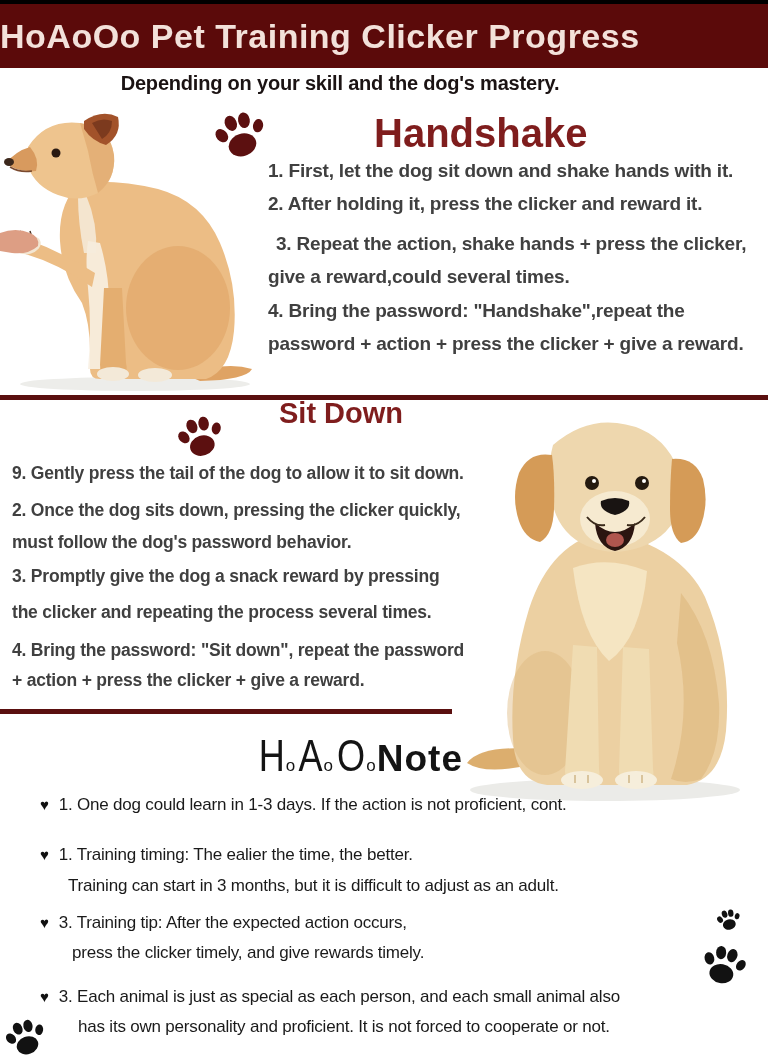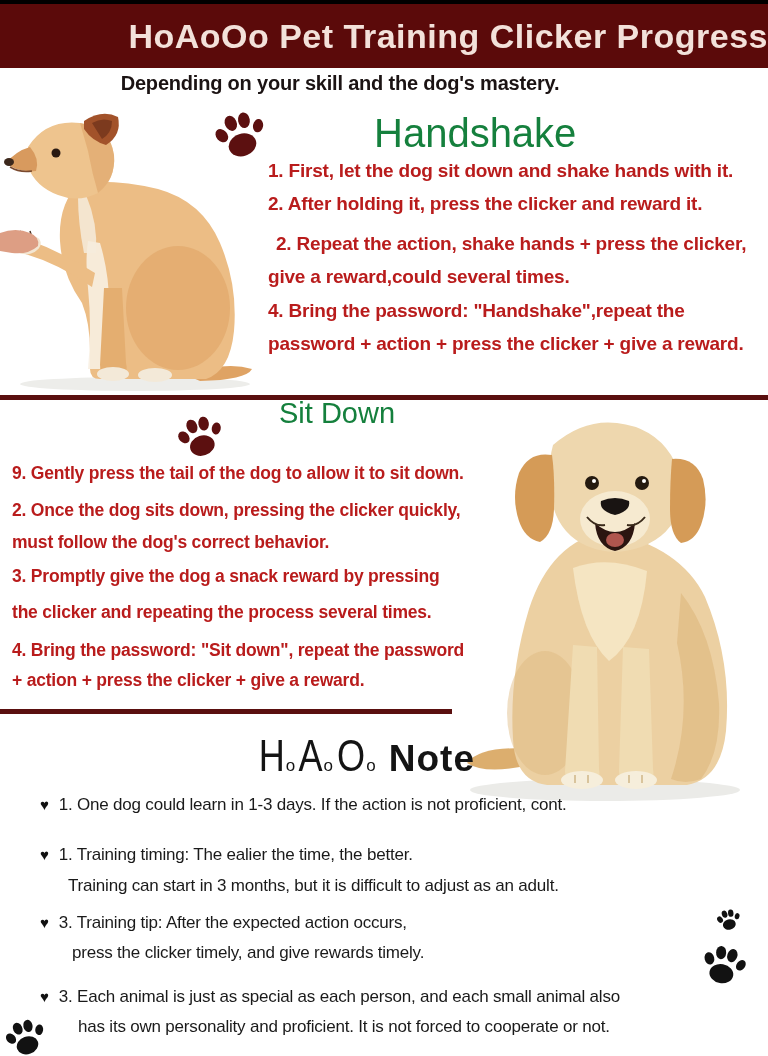--- a/index.html
+++ b/index.html
@@ -8,58 +8,58 @@
     position:relative; overflow:hidden; background:#ffffff;
     font-family:"Liberation Sans", sans-serif;
     -webkit-font-smoothing:antialiased;
   }
   .abs { position:absolute; }
 
   
   .top-border { left:0; top:0; width:768px; height:4px; background:#000000; }
   .header-bar {
     left:0; top:4px; width:768px; height:64px; background:#5b0a0a;
-    display:flex; align-items:center; justify-content:flex-end;
+    display:flex; align-items:center; justify-content:flex-start;
   }
   .header-title {
     color:#f3e1da; font-size:34px; font-weight:700; letter-spacing:0.5px;
     white-space:nowrap;
   }
   .subtitle {
     left:0; top:72px; width:680px; text-align:center;
     color:#1b1313; font-size:20px; font-weight:700; letter-spacing:-0.2px;
   }
 
   
-  .section-title { color:#15803d; font-weight:400; white-space:nowrap; }
+  .section-title { color:#7f1d1d; font-weight:700; white-space:nowrap; }
   .t-handshake { left:374px; top:111px; font-size:40px; }
   .t-sitdown   { left:279px; top:397px; font-size:29px; }
 
-  .step-line { position:absolute; color:#b91c1c; font-weight:700; white-space:nowrap; }
+  .step-line { position:absolute; color:#404040; font-weight:700; white-space:nowrap; }
   .hs { font-size:19px; letter-spacing:-0.2px; left:268px; }
   .hs.l0{top:160px} .hs.l1{top:193px} .hs.l2{top:233px; left:276px}
   .hs.l3{top:266px} .hs.l4{top:300px} .hs.l5{top:333px}
 
   .sd { font-size:17.5px; letter-spacing:-0.2px; left:12px; }
   .sd.l0{top:463px} .sd.l1{top:500px} .sd.l2{top:532px}
   .sd.l3{top:566px} .sd.l4{top:602px} .sd.l5{top:640px} .sd.l6{top:670px}
 
   
   .divider { background:#5a0f0f; height:5px; }
   .divider-1 { left:0; top:395px; width:768px; }
   .divider-2 { left:0; top:709px; width:452px; }
 
   
   .note-logo {
     left:256px; top:736px; display:flex; align-items:flex-end; color:#141414;
     white-space:nowrap;
   }
   .logo-big  { font-size:44px; font-weight:400; line-height:0.92; transform:scaleX(.82); letter-spacing:-2px; }
   .logo-sub  { font-size:17px; font-weight:400; line-height:1; margin:0 1px 2px 0; }
-  .logo-note { font-size:37px; font-weight:800; line-height:0.95; margin-left:12px; letter-spacing:1px; }
+  .logo-note { font-size:37px; font-weight:800; line-height:0.95; letter-spacing:1px; }
 
   .note-line { position:absolute; color:#1a1a1a; font-size:17px; font-weight:400;
                letter-spacing:-0.2px; white-space:nowrap; display:flex; align-items:baseline; }
   .heart { font-size:15px; margin-right:10px; color:#111; }
   .note-line.n0{left:40px; top:795px} .note-line.n1{left:40px; top:845px}
   .note-line.n2{left:68px; top:876px} .note-line.n3{left:40px; top:913px}
   .note-line.n4{left:72px; top:943px} .note-line.n5{left:40px; top:987px}
   .note-line.n6{left:78px; top:1017px}
 
   
@@ -121,35 +121,35 @@
   <path d="M92,20 Q102,14 112,18 Q112,30 102,36 Z" fill="#7c3a1e"></path>
 </svg>
 
 <svg class="paw paw-maroon paw-hs">
     <use href="#pawsym"></use>
   </svg>
 <div class="abs section-title t-handshake">Handshake</div>
 
 <div class="step-line hs l0">1. First, let the dog sit down and shake hands with it.</div>
 <div class="step-line hs l1">2. After holding it, press the clicker and reward it.</div>
-<div class="step-line hs l2">2. Repeat the action, shake hands + press the clicker,</div>
+<div class="step-line hs l2">3. Repeat the action, shake hands + press the clicker,</div>
 <div class="step-line hs l3">give a reward,could several times.</div>
 <div class="step-line hs l4">4. Bring the password: "Handshake",repeat the</div>
 <div class="step-line hs l5">password + action + press the clicker + give a reward.</div>
 
 <div class="abs divider divider-1"></div>
 
 <svg class="paw paw-maroon paw-sd">
     <use href="#pawsym"></use>
   </svg>
 <div class="abs section-title t-sitdown">Sit Down</div>
 
 <div class="step-line sd l0">9. Gently press the tail of the dog to allow it to sit down.</div>
 <div class="step-line sd l1">2. Once the dog sits down, pressing the clicker quickly,</div>
-<div class="step-line sd l2">must follow the dog's correct behavior.</div>
+<div class="step-line sd l2">must follow the dog's password behavior.</div>
 <div class="step-line sd l3">3. Promptly give the dog a snack reward by pressing</div>
 <div class="step-line sd l4">the clicker and repeating the process several times.</div>
 <div class="step-line sd l5">4. Bring the password: "Sit down", repeat the password</div>
 <div class="step-line sd l6">+ action + press the clicker + give a reward.</div>
 
 <svg class="abs dog2" viewBox="0 0 313 395">
   <ellipse cx="150" cy="377" rx="135" ry="11" fill="#ebebe8"></ellipse>
   <path d="M75,352 Q30,362 12,350 Q26,332 78,336 Z" fill="#dcae6e"></path>
   <path d="M152,118 Q96,128 74,196 Q54,262 58,326 Q60,368 92,372 L232,372 Q266,366 271,318 Q277,248 250,184 Q226,134 152,118 Z" fill="#ecd0a2"></path>
   <path d="M226,180 Q258,220 264,290 Q266,340 246,366 Q230,372 216,366 Q238,300 222,230 Z" fill="#deb87f" opacity="0.65"></path>

